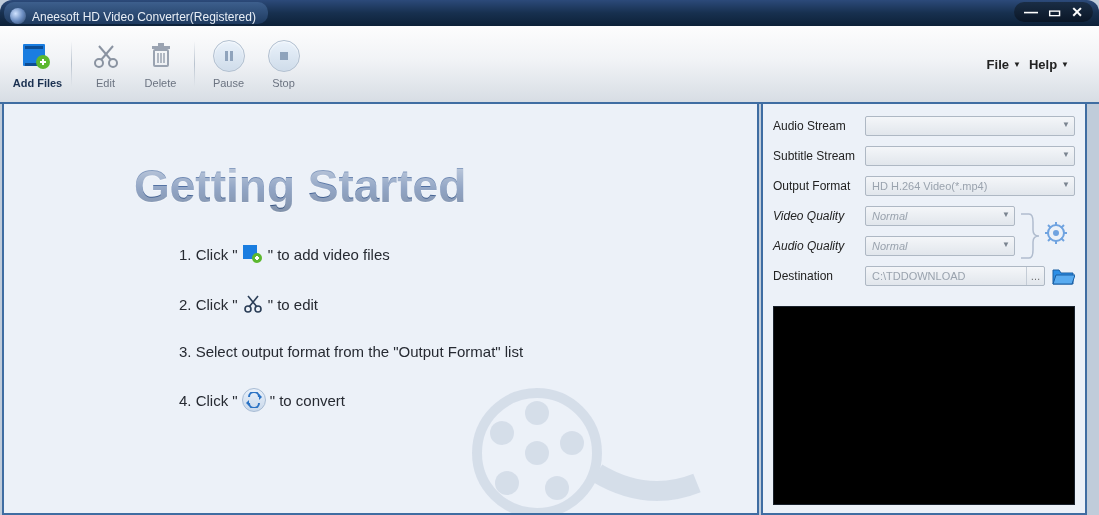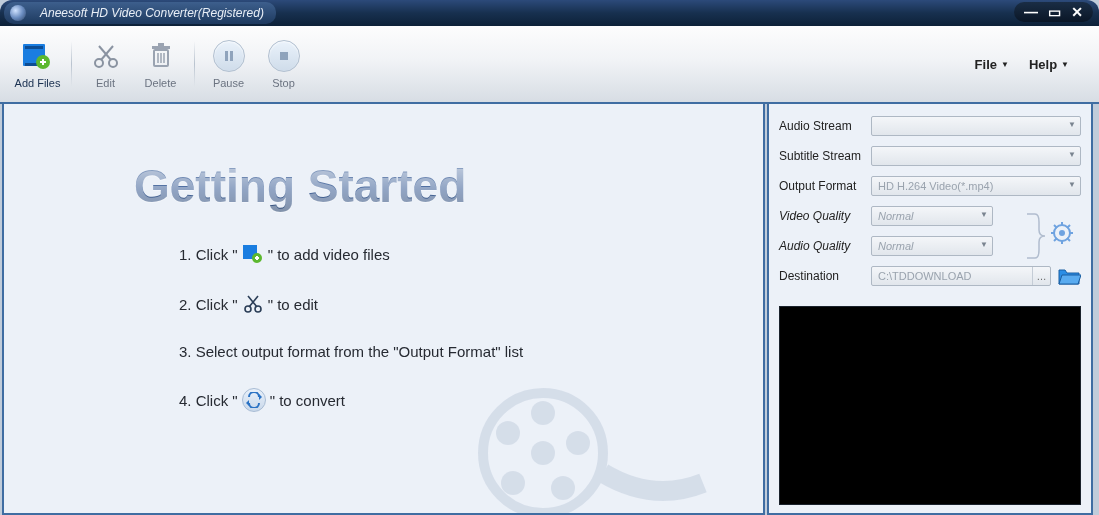--- a/index.html
+++ b/index.html
@@ -15,24 +15,23 @@
     color: #e8eef6;
     font-size: 12px;
     position: relative;
   }
   .titlebar .inner {
     margin-left: 4px;
     height: 22px;
     background: linear-gradient(to bottom,#3d5f8d,#1e3a5f);
     border-radius: 10px;
     display: flex;
-    align-items: center;
+    align-items: flex-end;
     padding: 0 12px 0 6px;
-    gap: 14px;
-    font-style: italic;
+    gap: 6px;
   }
   .titlebar .logo {
     width: 16px; height: 16px;
     border-radius: 50%;
     background: radial-gradient(circle at 35% 35%, #cfe2ff 0%, #6a8cc0 50%, #2a4060 100%);
     display: flex; align-items: center; justify-content: center;
     font-size: 9px;
   }
   .win-controls {
     position: absolute; right: 6px; top: 2px;
@@ -58,34 +57,34 @@
     flex-direction: column;
     align-items: center;
     justify-content: center;
     width: 55px;
     height: 64px;
     font-size: 11px;
     color: #6b7380;
     cursor: pointer;
     border-radius: 4px;
   }
-  .tb-btn.primary { color: #1a3050; font-weight: normal; }
+  .tb-btn.primary { color: #1a3050; font-weight: bold; }
   .tb-btn .ic { width: 34px; height: 34px; display:flex; align-items:center; justify-content:center; margin-bottom: 4px; }
   .tb-sep { width:1px; height:46px; background: linear-gradient(to bottom, transparent, #b9c3cf, transparent); margin: 0 6px; }
 
   .round-btn {
     width: 32px; height: 32px;
     border-radius: 50%;
     background: linear-gradient(to bottom, #eaf2fb, #cfdcea);
     border: 1px solid #b2c0d0;
     display: flex; align-items: center; justify-content: center;
     box-shadow: inset 0 1px 2px rgba(255,255,255,0.8);
   }
 
-  .menu-right { margin-left: auto; display: flex; gap: 20px; padding-right: 20px; }
+  .menu-right { margin-left: auto; display: flex; gap: 8px; padding-right: 20px; }
   .menu-item { font-size: 13px; font-weight: bold; color: #222; cursor: pointer; display:flex; align-items:center; gap:4px;}
   .menu-item .tri { font-size: 8px; }
 
   
   .main {
     display: flex;
     height: calc(515px - 26px - 78px);
   }
   .left {
     flex: 1;
@@ -95,21 +94,21 @@
     margin: 0 2px 0 2px;
     position: relative;
     overflow: hidden;
   }
   .right {
     width: 326px;
     background: #ecf1f8;
     border: 2px solid #3f6da2;
     border-top: none;
     border-left: 2px solid #3f6da2;
-    margin-right: 6px;
+    margin-right: 12px;
     padding: 12px 10px 8px 10px;
     display: flex;
     flex-direction: column;
   }
 
   
   .gs-title {
     font-size: 46px;
     font-weight: bold;
     background: linear-gradient(to bottom, #a8b9d2 0%, #4a6a9e 55%, #2d4870 100%);
@@ -143,21 +142,21 @@
     height: 20px;
     background: linear-gradient(to bottom,#f4f6f9,#e1e6ec);
     border: 1px solid #aeb8c4;
     border-radius: 2px;
     display:flex; align-items:center; padding: 0 16px 0 6px;
     position:relative;
     color: #9aa3ae;
     font-size: 11px;
   }
   .combo .arrow { position:absolute; right:4px; top:3px; font-size:8px; color:#7a8490;}
-  .combo.small { width:122px; flex: none;}
+  .combo.small { width:150px; flex: none;}
   .gear-ic { width:22px; height:22px; }
   .browse-ic { width:24px; height:20px; margin-left:6px;}
   .ellipsis-box {
     width: 18px; height: 18px;
     border-left: 1px solid #c4ccd6;
     display:flex; align-items:center; justify-content:center;
     position:absolute; right:0; top:0; bottom:0;
     font-size:10px; color:#666;
   }
   .combo.with-ell { padding-right: 6px; }

